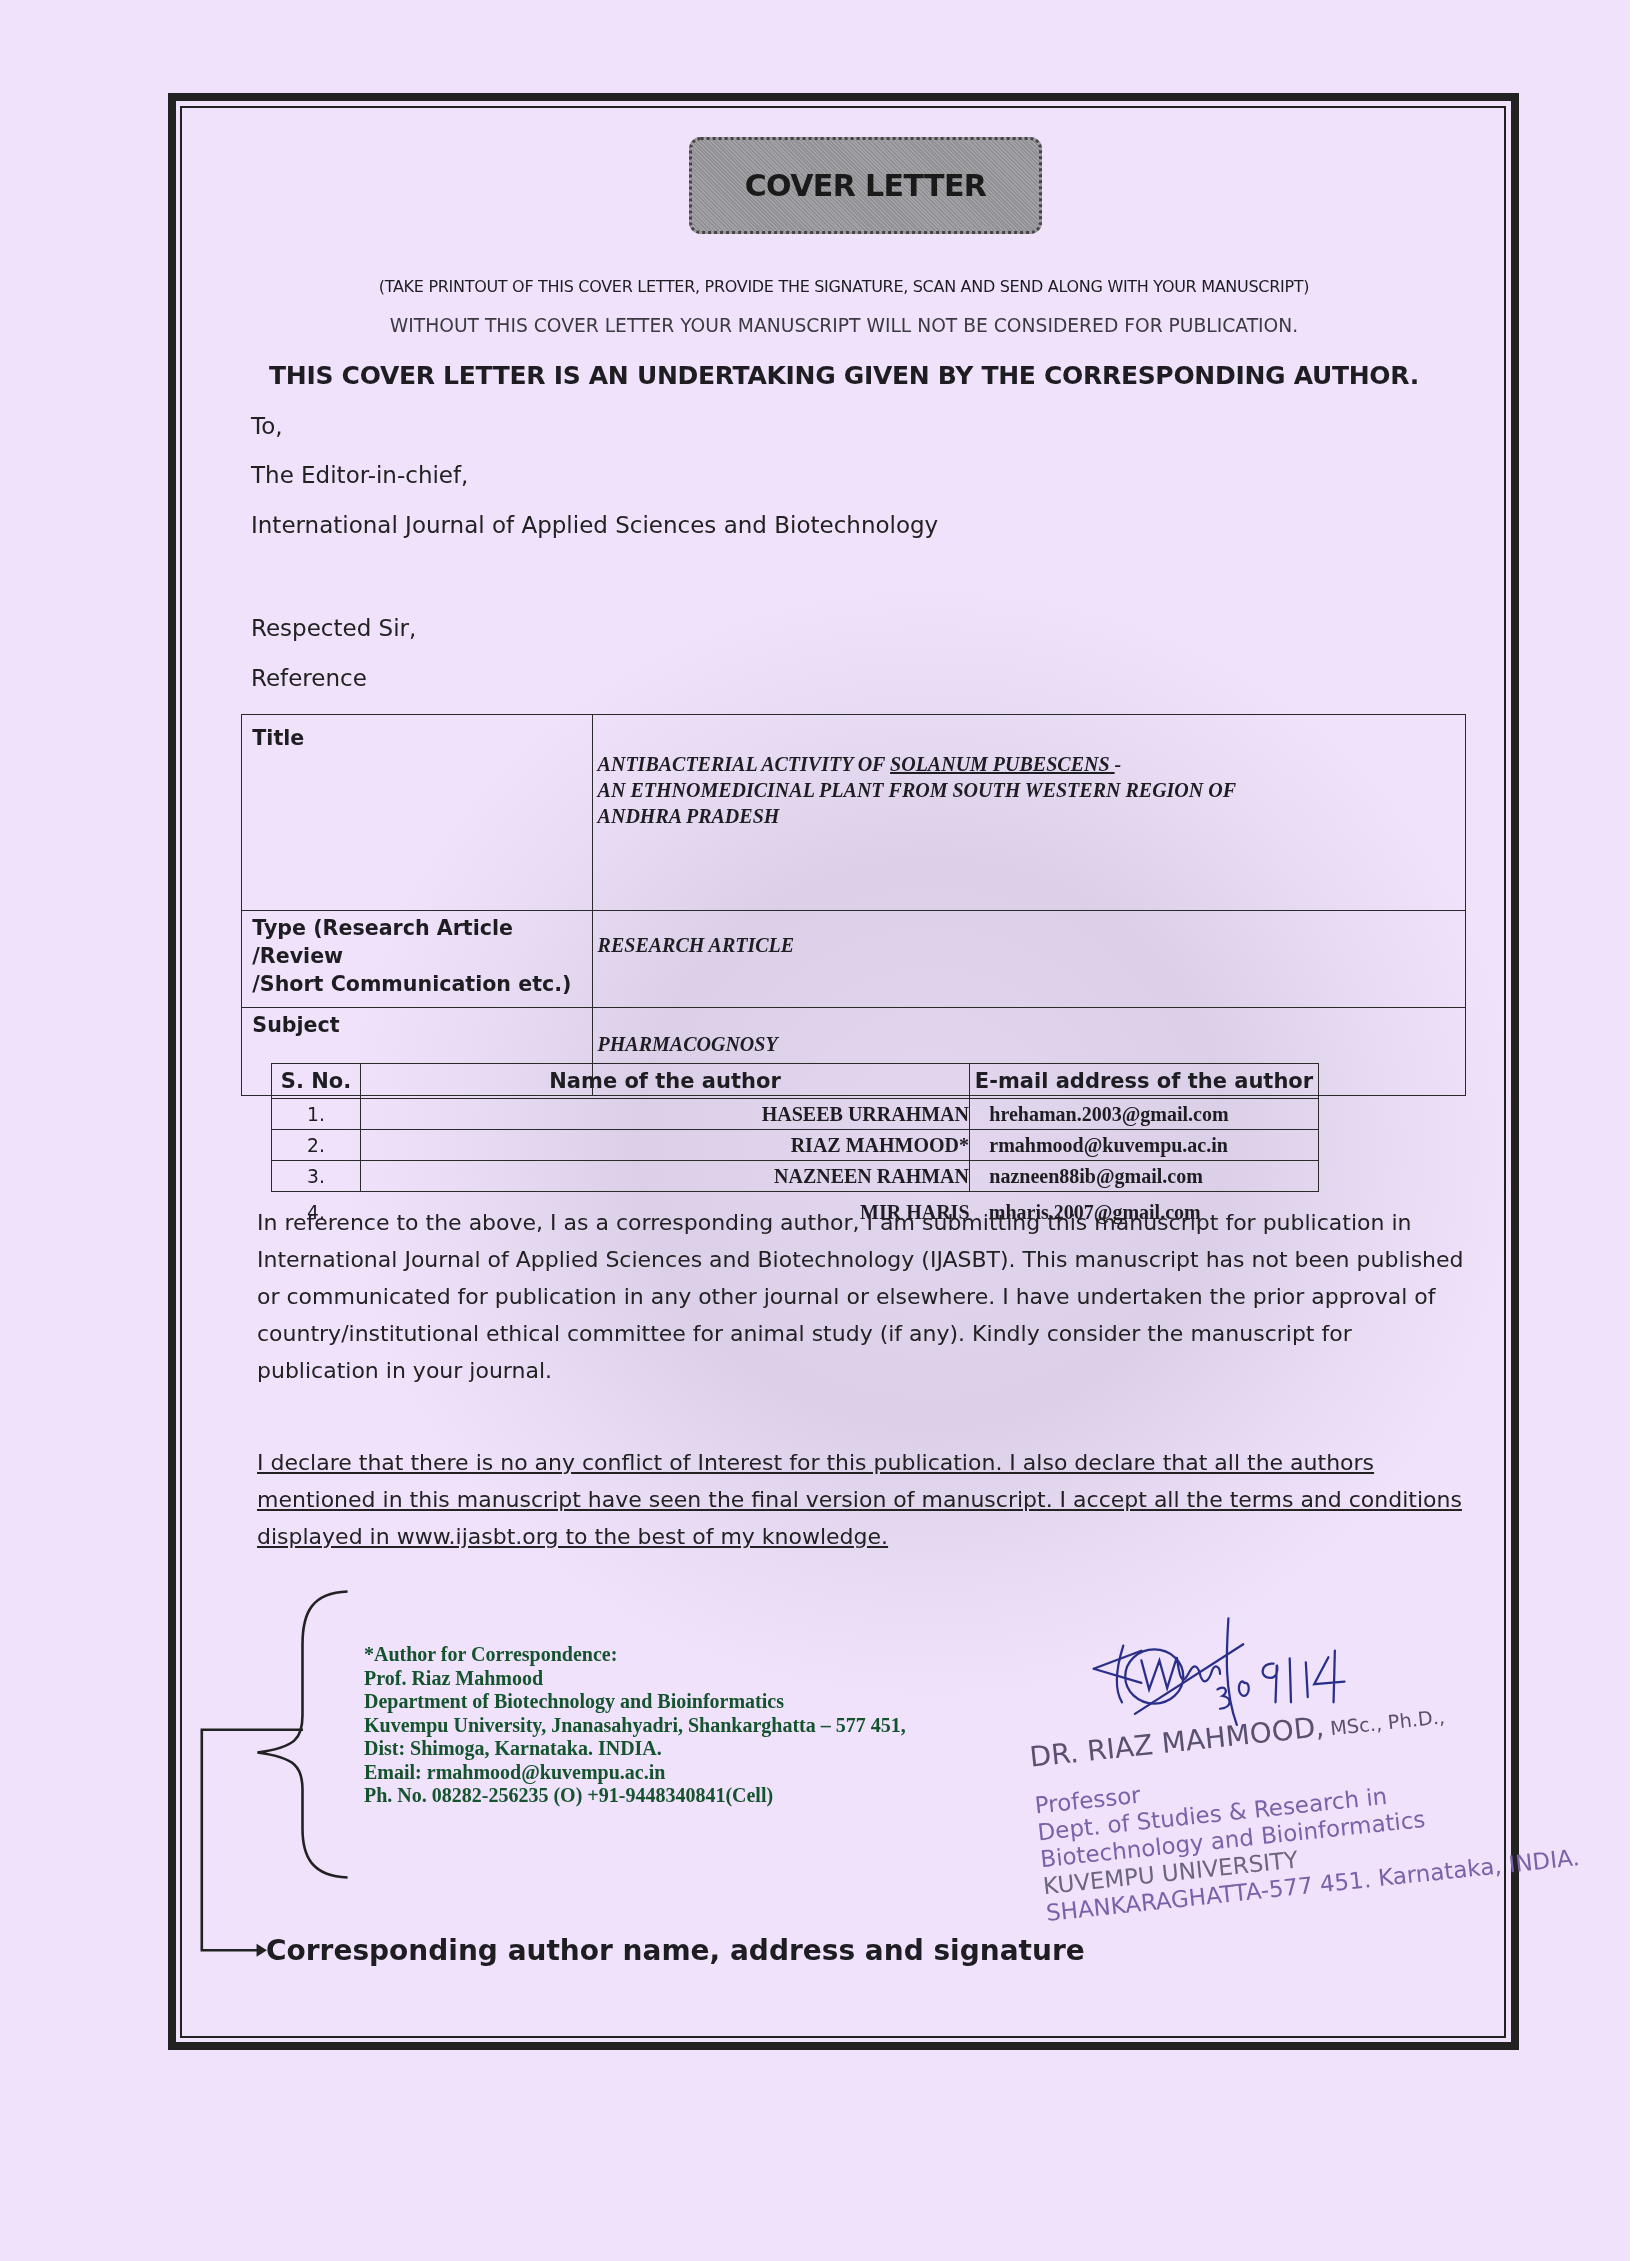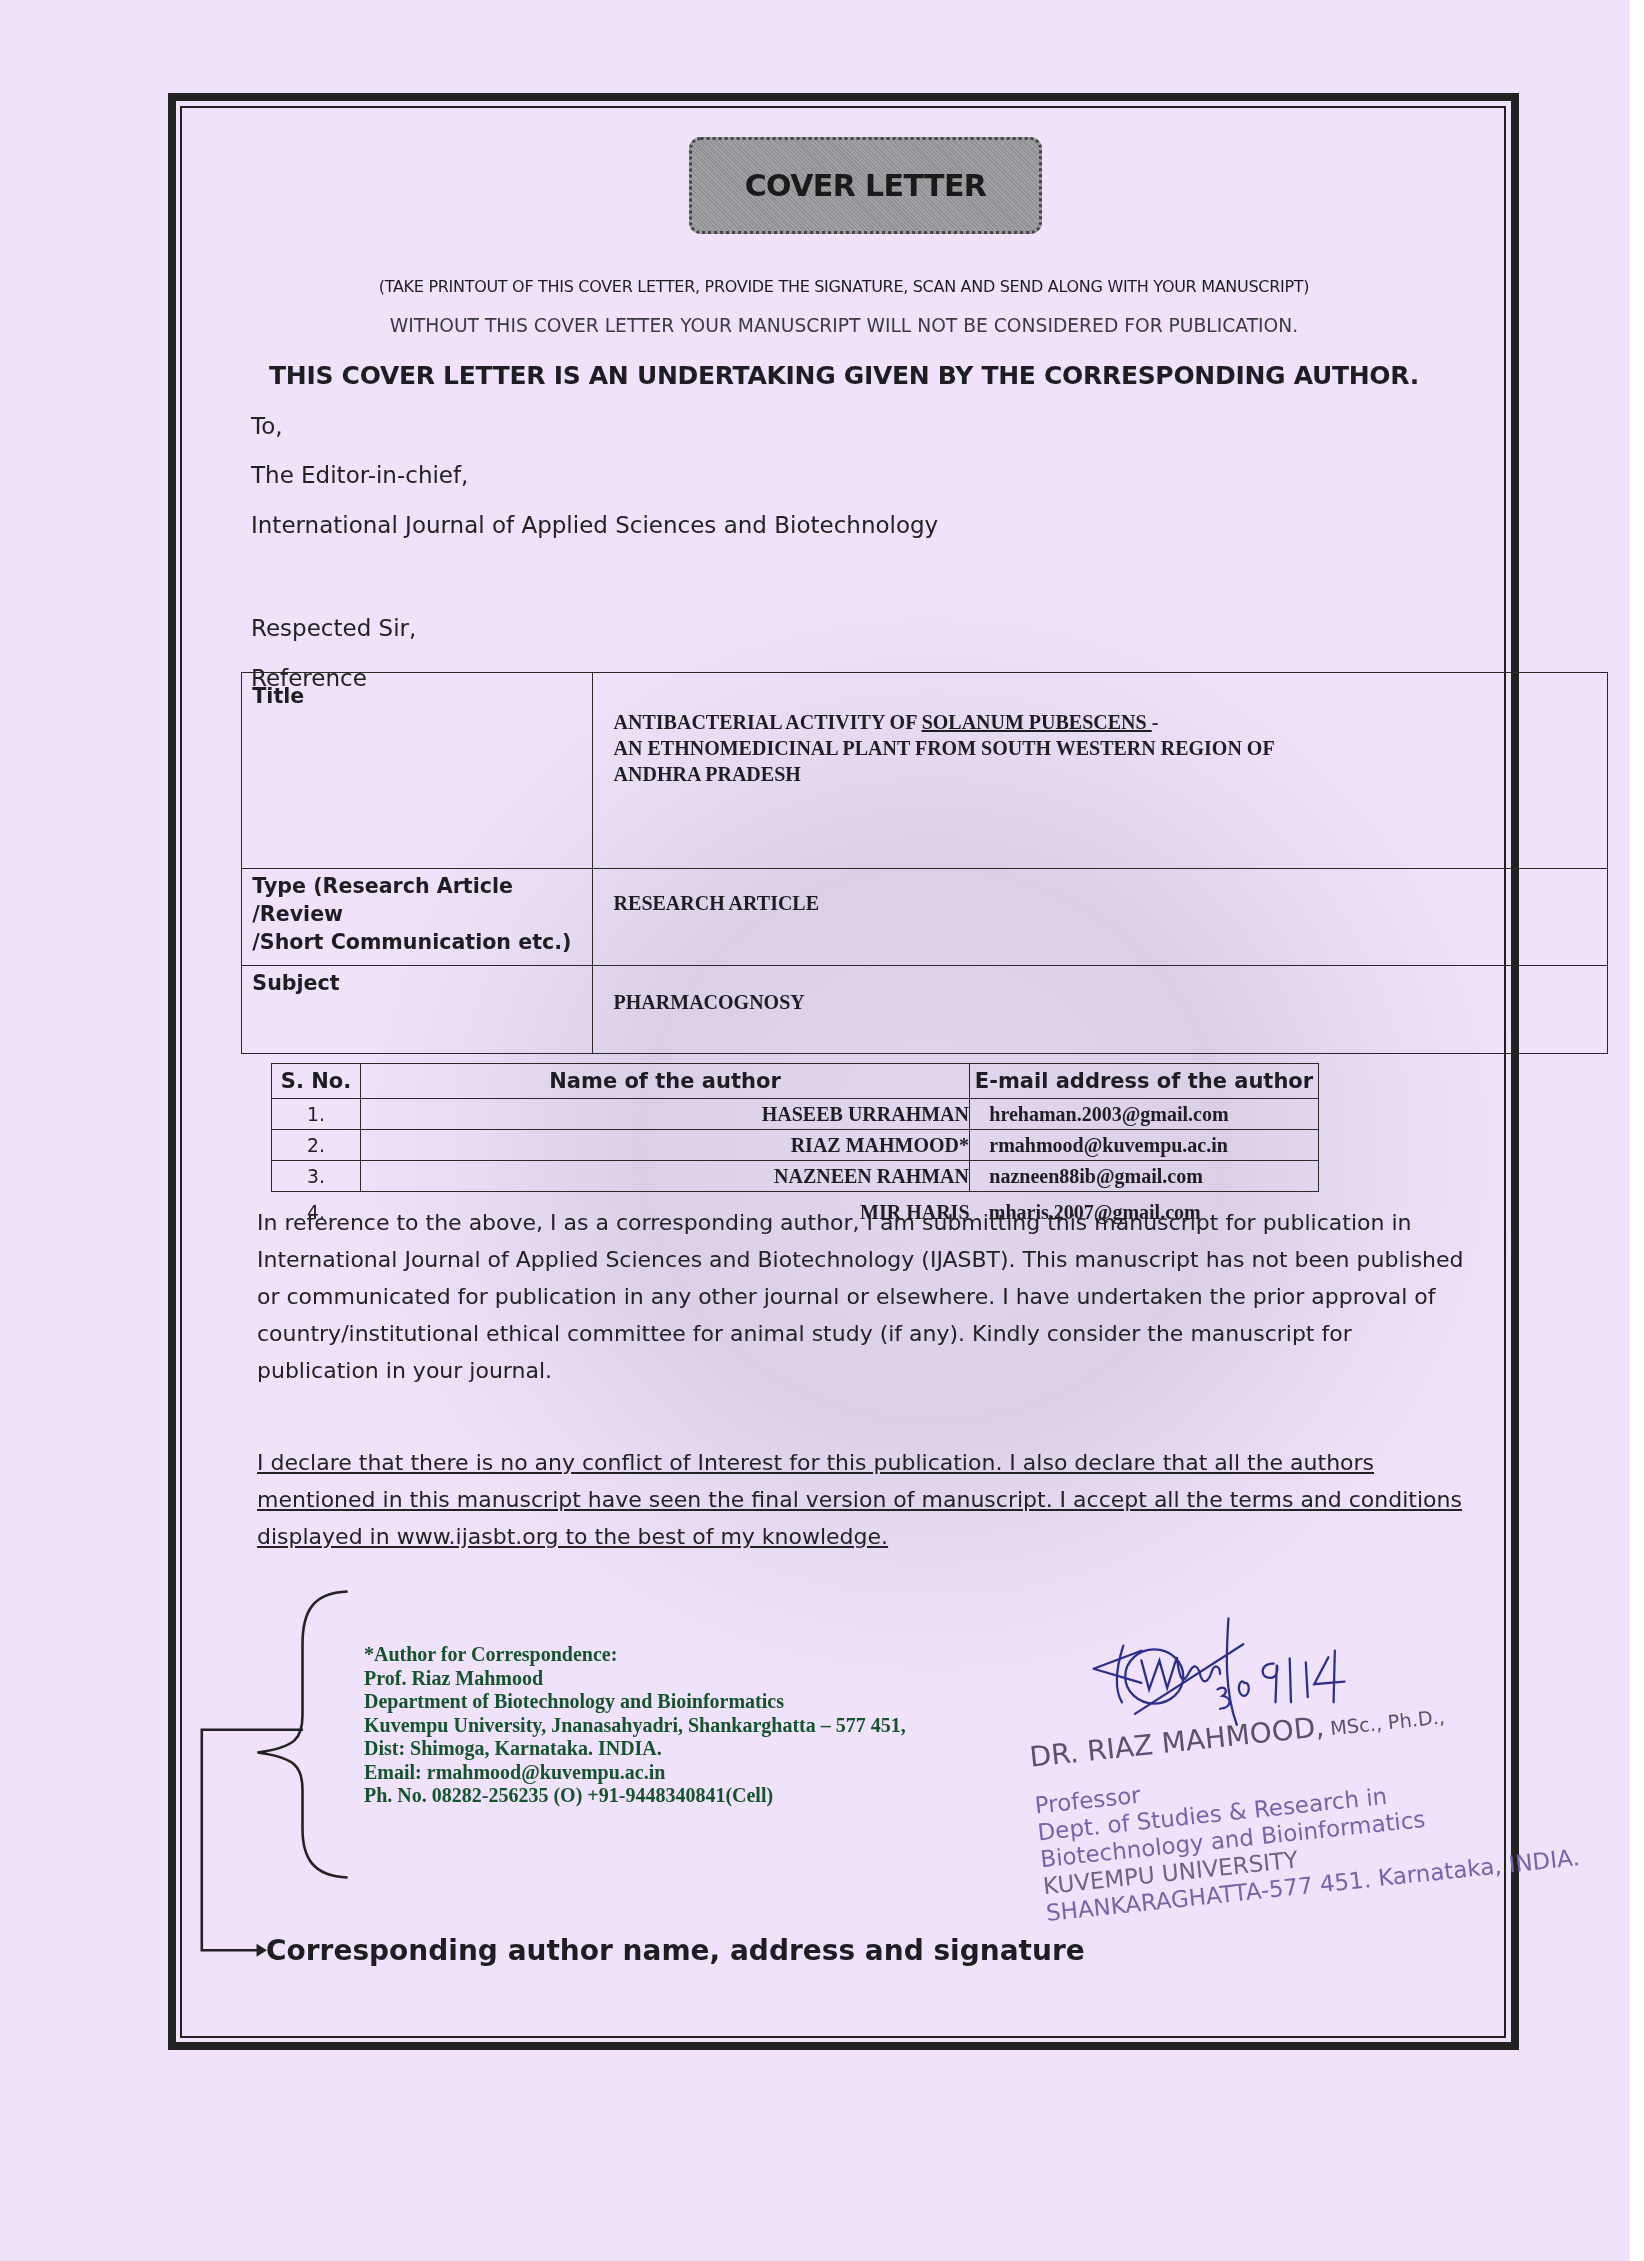--- a/index.html
+++ b/index.html
@@ -27,24 +27,24 @@
   .cover-box span { font-family:"DejaVu Sans", sans-serif; font-weight:bold; font-size:30px; color:#1a1a1a; letter-spacing:-0.6px; }
 
   .center-line { position:absolute; left:193px; width:1302px; text-align:center; font-family:"DejaVu Sans", sans-serif; }
   .l1 { top:277px; font-size:16px; letter-spacing:-0.3px; }
   .l2 { top:315px; font-size:18.7px; color:#3a3a40; }
   .l3 { top:361px; font-size:25px; font-weight:bold; letter-spacing:-0.3px; }
 
   .body-line { position:absolute; left:251px; font-family:"DejaVu Sans", sans-serif; font-size:23px; color:#222; }
 
   table { border-collapse:collapse; position:absolute; }
-  .ref-table { left:241px; top:672px; width:1367px; }
+  .ref-table { left:241px; top:714px; width:1225px; }
   .ref-table td { border:1.9px solid #2a2a2a; vertical-align:top; }
   .ref-label { width:329px; padding:9px 10.3px; font-family:"DejaVu Sans", sans-serif; font-weight:bold; font-size:20.6px; line-height:28px; }
-  .ref-value { padding:0 21px; font-family:"Liberation Serif", serif; font-weight:bold; font-size:20px; line-height:26px; }
+  .ref-value { padding:0 5px; font-family:"Liberation Serif", serif; font-weight:bold; font-size:20px; line-height:26px;font-style:italic; }
   .ref-title-row td { height:159px; }
   .ref-title-row .ref-value { padding-top:36px; }
   .ref-type-row td { height:62px; }
   .ref-type-row .ref-value { padding-top:20.6px; }
   .ref-subject-row td { height:64px; }
   .ref-subject-row .ref-value { padding-top:23px; }
   .underline { text-decoration:underline; }
 
   .auth-table { left:241px; top:1063px; width:1048px;margin-left:30px; }
   .auth-table th, .auth-table td { border:1.9px solid #2a2a2a; }

